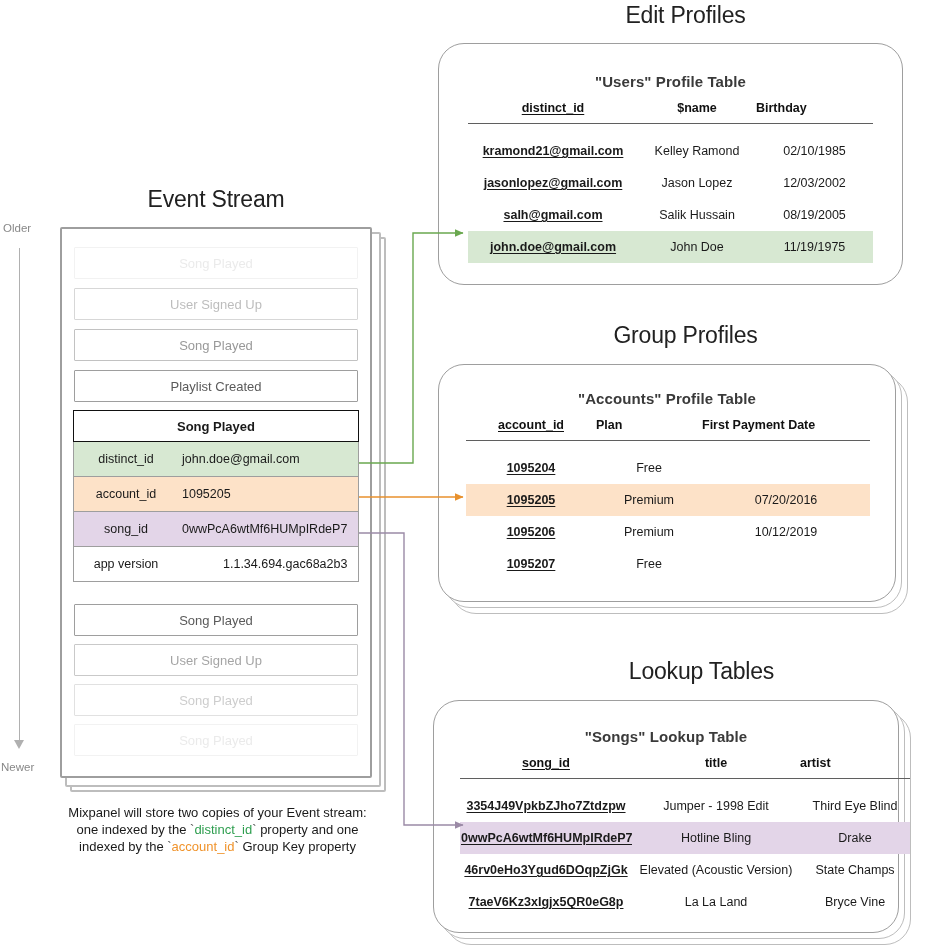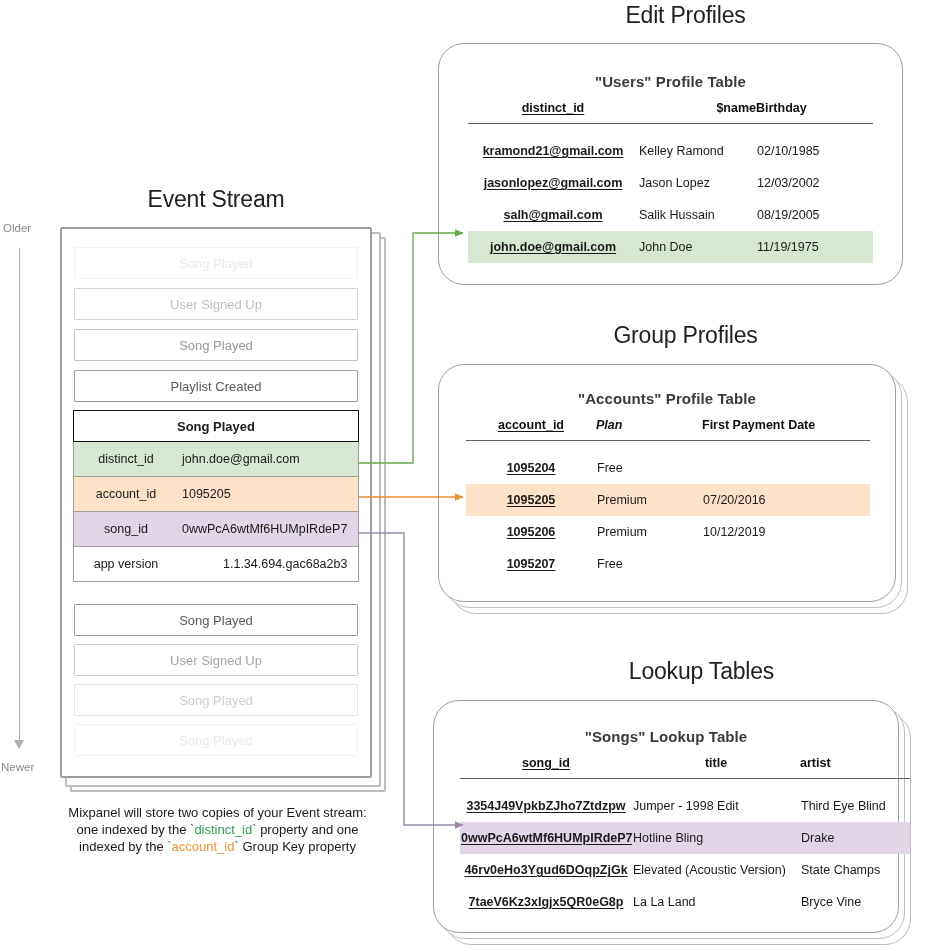--- a/index.html
+++ b/index.html
@@ -178,20 +178,21 @@
     text-decoration: underline;
     text-underline-offset: 2px;
   }
   table.tbl thead tr { border-bottom: 1.4px solid #5f5f5f; }
   table.tbl td {
     font-size: 12.5px;
     color: #1a1a1a;
     height: 30px;
     white-space: nowrap;
     overflow: hidden;
+    text-align: center;
   }
   table.tbl td.idcell { text-align: center; font-weight: bold; }
   table.tbl td.idcell span {
     text-decoration: underline;
     text-underline-offset: 2px;
   }
   tr.hl-green td { background: #d7e8d2; }
   tr.hl-orange td { background: #fde2c8; }
   tr.hl-purple td { background: #e3d5e8; }
   tr.spacer td { height: 9px; border: none; background: transparent !important; }
@@ -295,21 +296,21 @@
 
     <table class="tbl" style="left:30px; top:58px; width:405px;">
       <colgroup>
           <col style="width:170px">
           <col style="width:118px">
           <col style="width:117px">
         </colgroup>
       <thead>
         <tr>
           <th style="text-align:center;"><span class="hl">distinct_id</span></th>
-          <th style="text-align:right;margin-left:35px;">$name</th>
+          <th style="text-align:center;margin-left:35px;">$name</th>
           <th style="text-align:left;">Birthday</th>
         </tr>
       </thead>
       <tbody>
         <tr class="spacer">
             <td colspan="3"></td>
           </tr>
         <tr>
           <td class="idcell"><span>kramond21@gmail.com</span></td>
           <td>Kelley Ramond</td>
@@ -344,21 +345,21 @@
 
     <table class="tbl" style="left:28px; top:54px; width:404px;">
       <colgroup>
           <col style="width:130px">
           <col style="width:106px">
           <col style="width:168px">
         </colgroup>
       <thead>
         <tr>
           <th style="text-align:center;"><span class="hl">account_id</span></th>
-          <th style="text-align:left;font-style:italic;">Plan</th>
+          <th style="text-align:left;">Plan</th>
           <th style="text-align:left;">First Payment Date</th>
         </tr>
       </thead>
       <tbody>
         <tr class="spacer">
             <td colspan="3"></td>
           </tr>
         <tr>
           <td class="idcell"><span>1095204</span></td>
           <td>Free</td>

